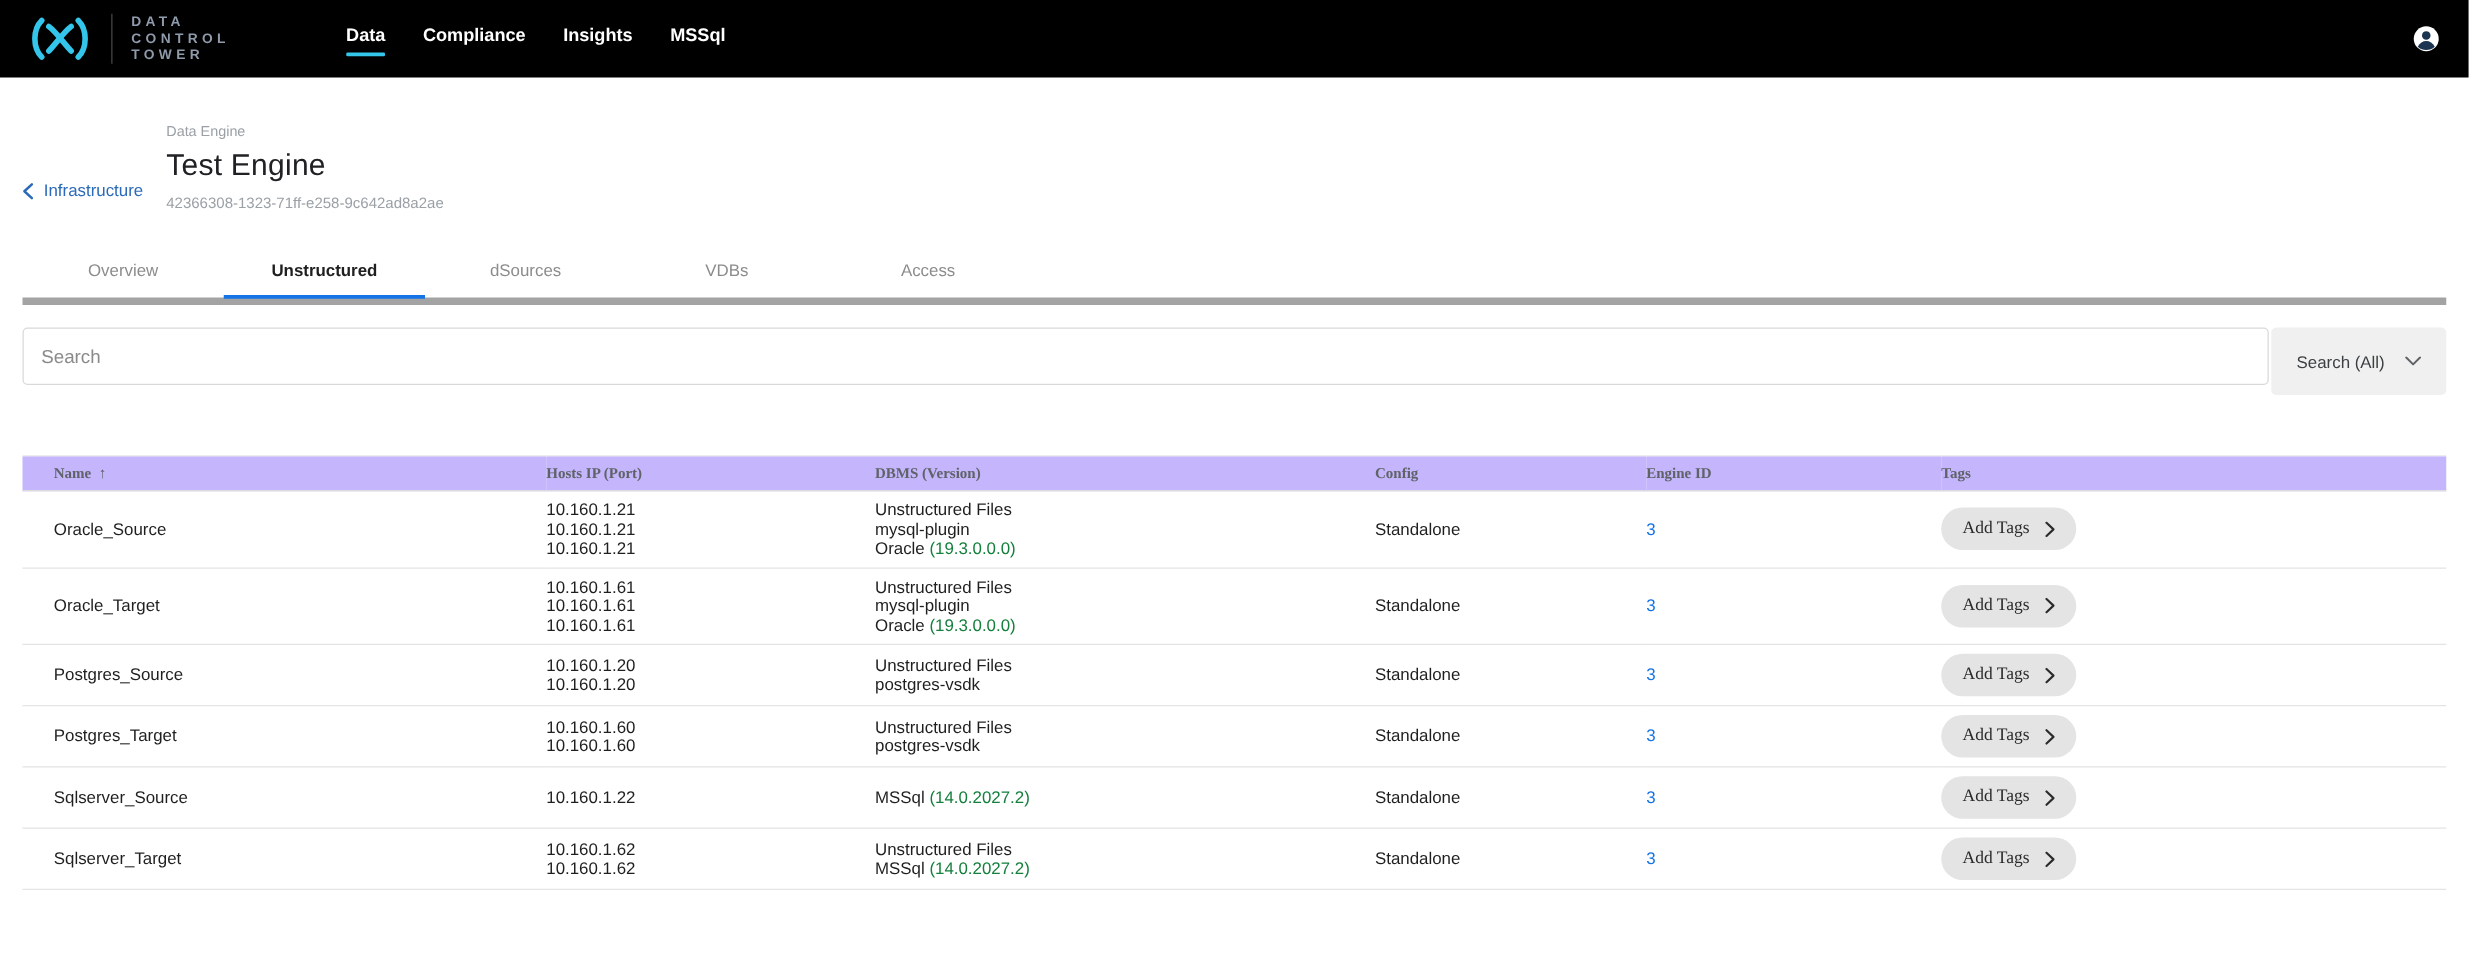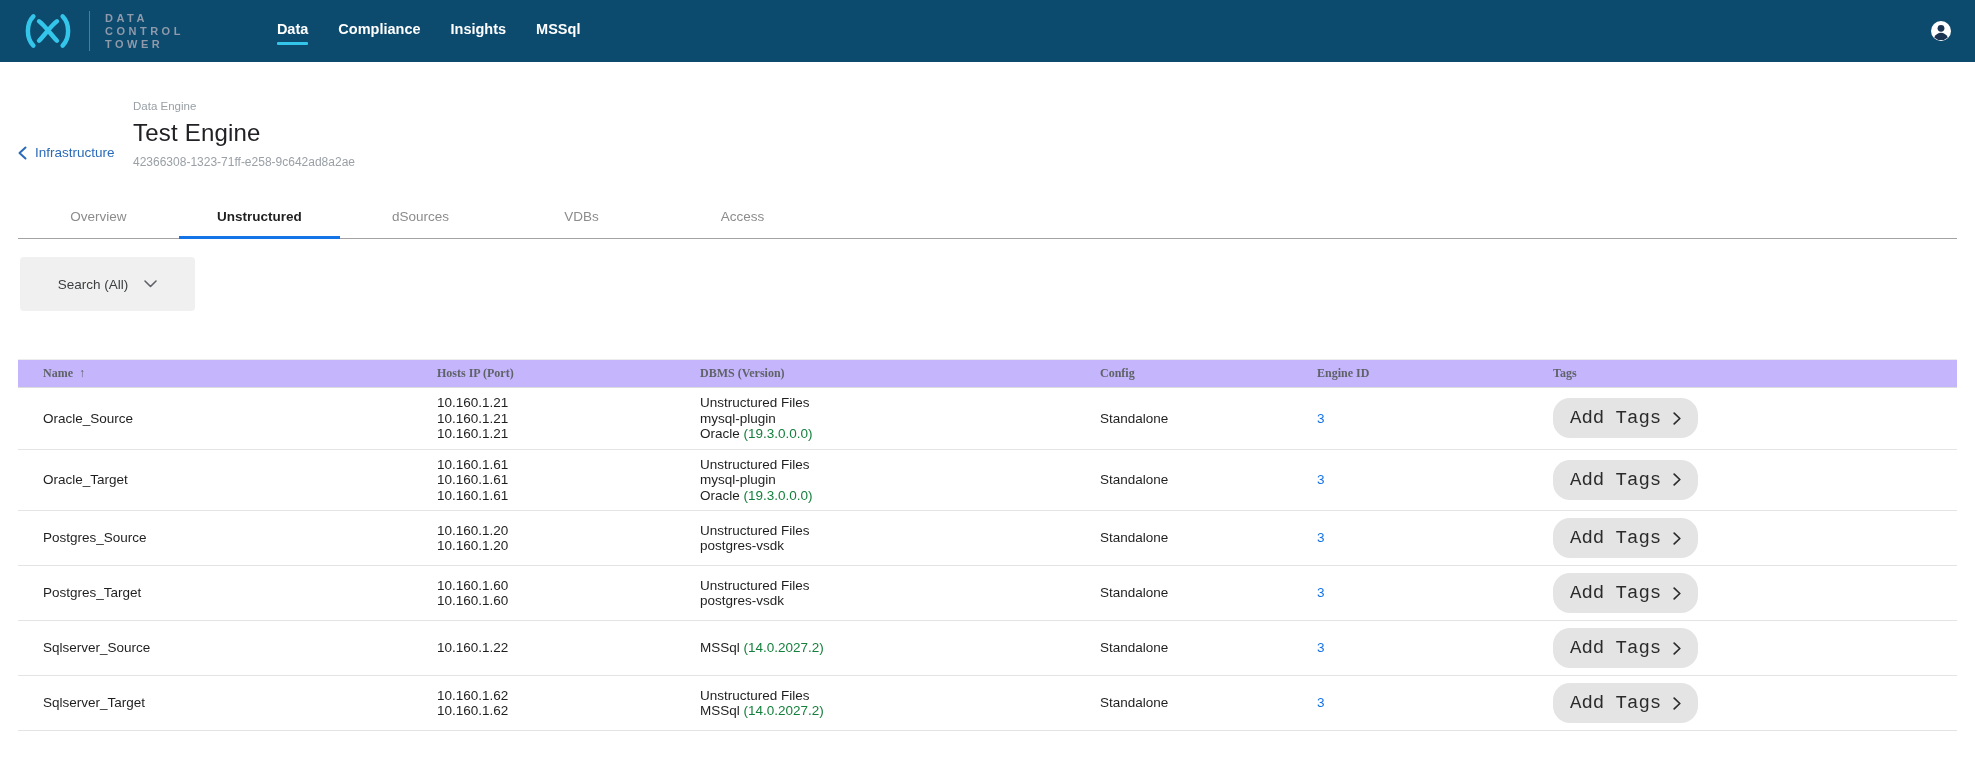--- a/index.html
+++ b/index.html
@@ -1,21 +1,21 @@
 <!DOCTYPE html>
 <html><head>
 <meta charset="utf-8">
 <style>
   * { margin:0; padding:0; box-sizing:border-box; }
   html,body { width:1975px; height:764px; background:#fff; overflow:hidden;
               font-family:"Liberation Sans", sans-serif; }
   .page { width:1975px; height:764px; background:#fff; }
 
   
-  .navbar { height:62px; background:#0c4a6e; display:flex; align-items:center; padding:0 22px; }
+  .navbar { height:62px; background:#000000; display:flex; align-items:center; padding:0 22px; }
   .logo-mark { width:52px; height:36px; flex:none; }
   .logo-divider { width:1px; height:40px; background:rgba(255,255,255,0.28); margin:0 15px; }
   .brand { color:#8f9aab; font-size:11px; font-weight:600; letter-spacing:3.5px; line-height:13px; }
   .nav-items { display:flex; gap:30px; margin-left:93px; align-items:center; }
   .nav-item { color:#fff; font-size:14.5px; font-weight:700; text-decoration:none; position:relative;
               padding-bottom:4px; cursor:pointer; }
   .nav-item.active::after { content:""; position:absolute; left:0; right:0; bottom:-4px; height:3px;
               background:#33c6ea; border-radius:1px; }
   .nav-spacer { margin-left:auto; }
   .account-icon { width:24px; height:24px; cursor:pointer; }
@@ -25,50 +25,50 @@
 
   .header-row { display:flex; margin-top:38px; }
   .back-link { display:flex; align-items:center; gap:8px; color:#2a6ab9; font-size:13.5px;
                margin-top:36px; width:115px; flex:none; cursor:pointer; text-decoration:none; }
   .title-block { }
   .eyebrow { font-size:11.5px; color:#9aa0a6; }
   .page-title { font-size:24px; color:#202124; font-weight:500; margin-top:7px; letter-spacing:0.2px; }
   .uuid { font-size:12px; color:#9aa0a6; margin-top:8px; }
 
   
-  .tabs { display:flex; border-bottom:1px solid #a3a3a3; margin-top:28px; }
+  .tabs { display:flex; border-bottom:6px solid #a3a3a3; margin-top:28px; }
   .tab { width:161px; text-align:center; padding:12px 0 14px; font-size:13.5px; color:#8c8c8c;
          position:relative; cursor:pointer; }
   .tab.active { color:#1f1f1f; font-weight:700; }
   .tab.active::after { content:""; position:absolute; left:0; right:0; bottom:-1px; height:3px;
          background:#1473e6; }
 
   
   .search-row { display:flex; align-items:flex-start; margin-top:18px; }
   .search-input { flex:1; height:46px; border:1px solid #d9d9d9; border-radius:4px; font-size:15px;
          padding:0 14px; color:#333; outline:none; font-family:"Liberation Sans", sans-serif; }
   .search-input::placeholder { color:#8a8a8a; }
-  .search-scope { width:175px; height:54px; background:#f0f0f0; border-radius:4px; margin-left:2px;
+  .search-scope { width:140px; height:54px; background:#f0f0f0; border-radius:4px; margin-left:2px;
          display:flex; align-items:center; justify-content:center; gap:16px; font-size:13.5px;
          color:#3c4043; cursor:pointer; flex:none; }
 
   
   .tbl-wrap { margin-top:48px; }
   table { width:100%; border-collapse:collapse; table-layout:fixed; }
   thead th { background:#c4b5fd; border-top:1px solid #ececec; border-bottom:1px solid #dcdcdc;
          font-size:12px; color:#5f6368; font-weight:700; text-align:left; height:28px; cursor:pointer;font-family:Liberation Serif, serif; }
   th.col-name, td.td-name { padding-left:25px; }
   .sort-arrow { margin-left:6px; font-size:12px; color:#5f6368; }
   tbody td { border-bottom:1px solid #e4e4e4; padding:7px 0; height:42px; vertical-align:middle;
          font-size:13.5px; color:#1f1f1f; line-height:15.5px;margin-top:32px; }
   .ver { color:#15803d; }
   .engine-link { color:#1473e6; text-decoration:none; font-size:13.5px; cursor:pointer; }
   .add-tags-btn { display:inline-flex; align-items:center; gap:12px; background:#e4e4e4; border:none;
-         border-radius:17px; padding:9px 17px; font-size:19px; color:#2b2b2b; cursor:pointer;
-         font-family:Liberation Mono, monospace; }
+         border-radius:17px; padding:9px 17px; font-size:14px; color:#2b2b2b; cursor:pointer;
+         font-family:Liberation Serif, serif; }
 </style>
 </head>
 <body>
 
 <div class="page">
 
   <div class="navbar">
     <svg class="logo-mark" viewBox="0 0 64 44">
       <path d="M14 4 C5 13 5 31 14 40" fill="none" stroke="#33c6ea" stroke-width="5.5" stroke-linecap="round"></path>
       <path d="M50 4 C59 13 59 31 50 40" fill="none" stroke="#33c6ea" stroke-width="5.5" stroke-linecap="round"></path>
@@ -113,20 +113,21 @@
 
     <div class="tabs" id="tabs">
         <div class="tab">Overview</div>
         <div class="tab active">Unstructured</div>
         <div class="tab">dSources</div>
         <div class="tab">VDBs</div>
         <div class="tab">Access</div>
       </div>
 
     <div class="search-row">
+      <input class="search-input" type="text" placeholder="Search" style="">
       <div class="search-scope">
         <span>Search (All)</span>
         <svg width="13" height="8" viewBox="0 0 13 8">
           <polyline points="1,1 6.5,6.5 12,1" fill="none" stroke="#5f6368" stroke-width="1.6" stroke-linecap="round" stroke-linejoin="round"></polyline>
         </svg>
       </div>
     </div>
 
     <div class="tbl-wrap">
       <table>

